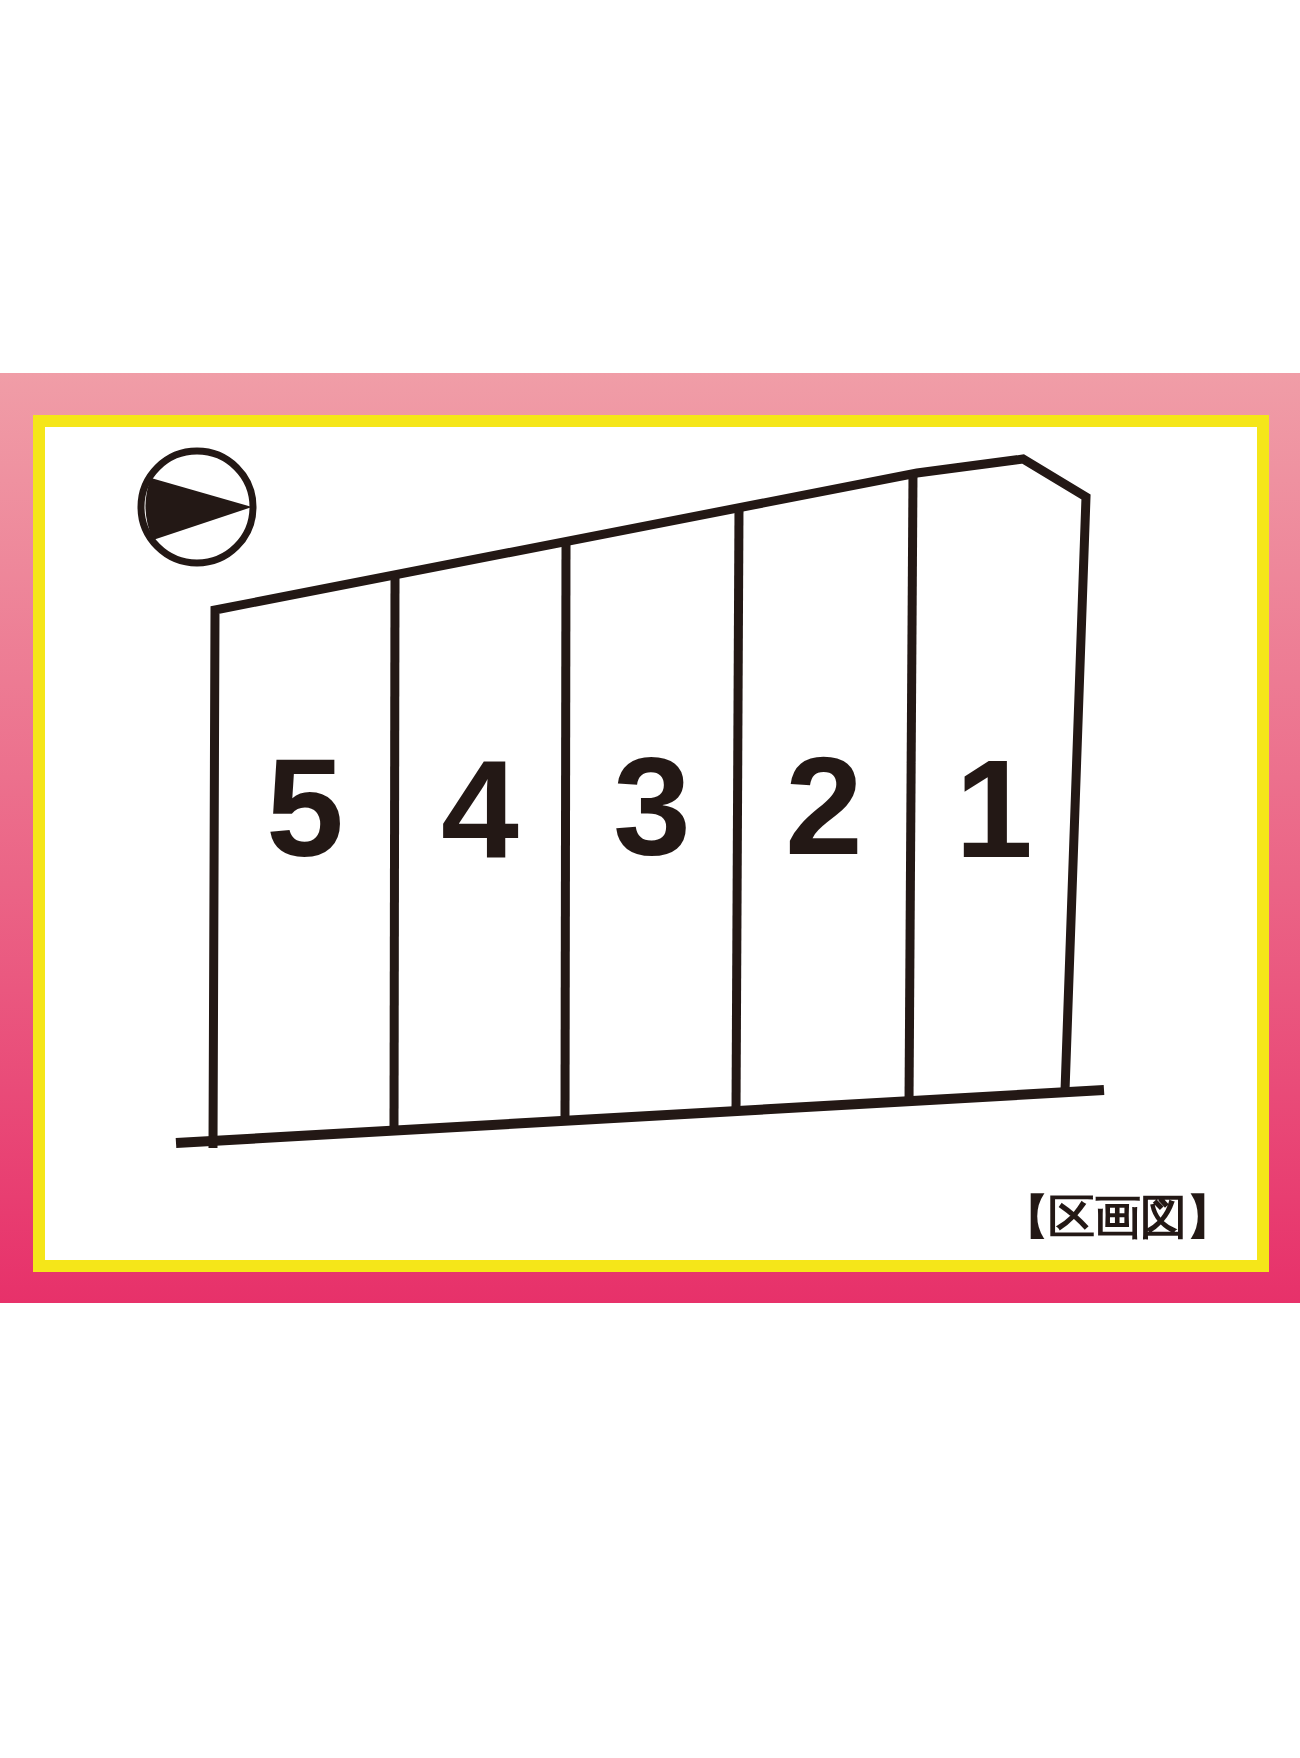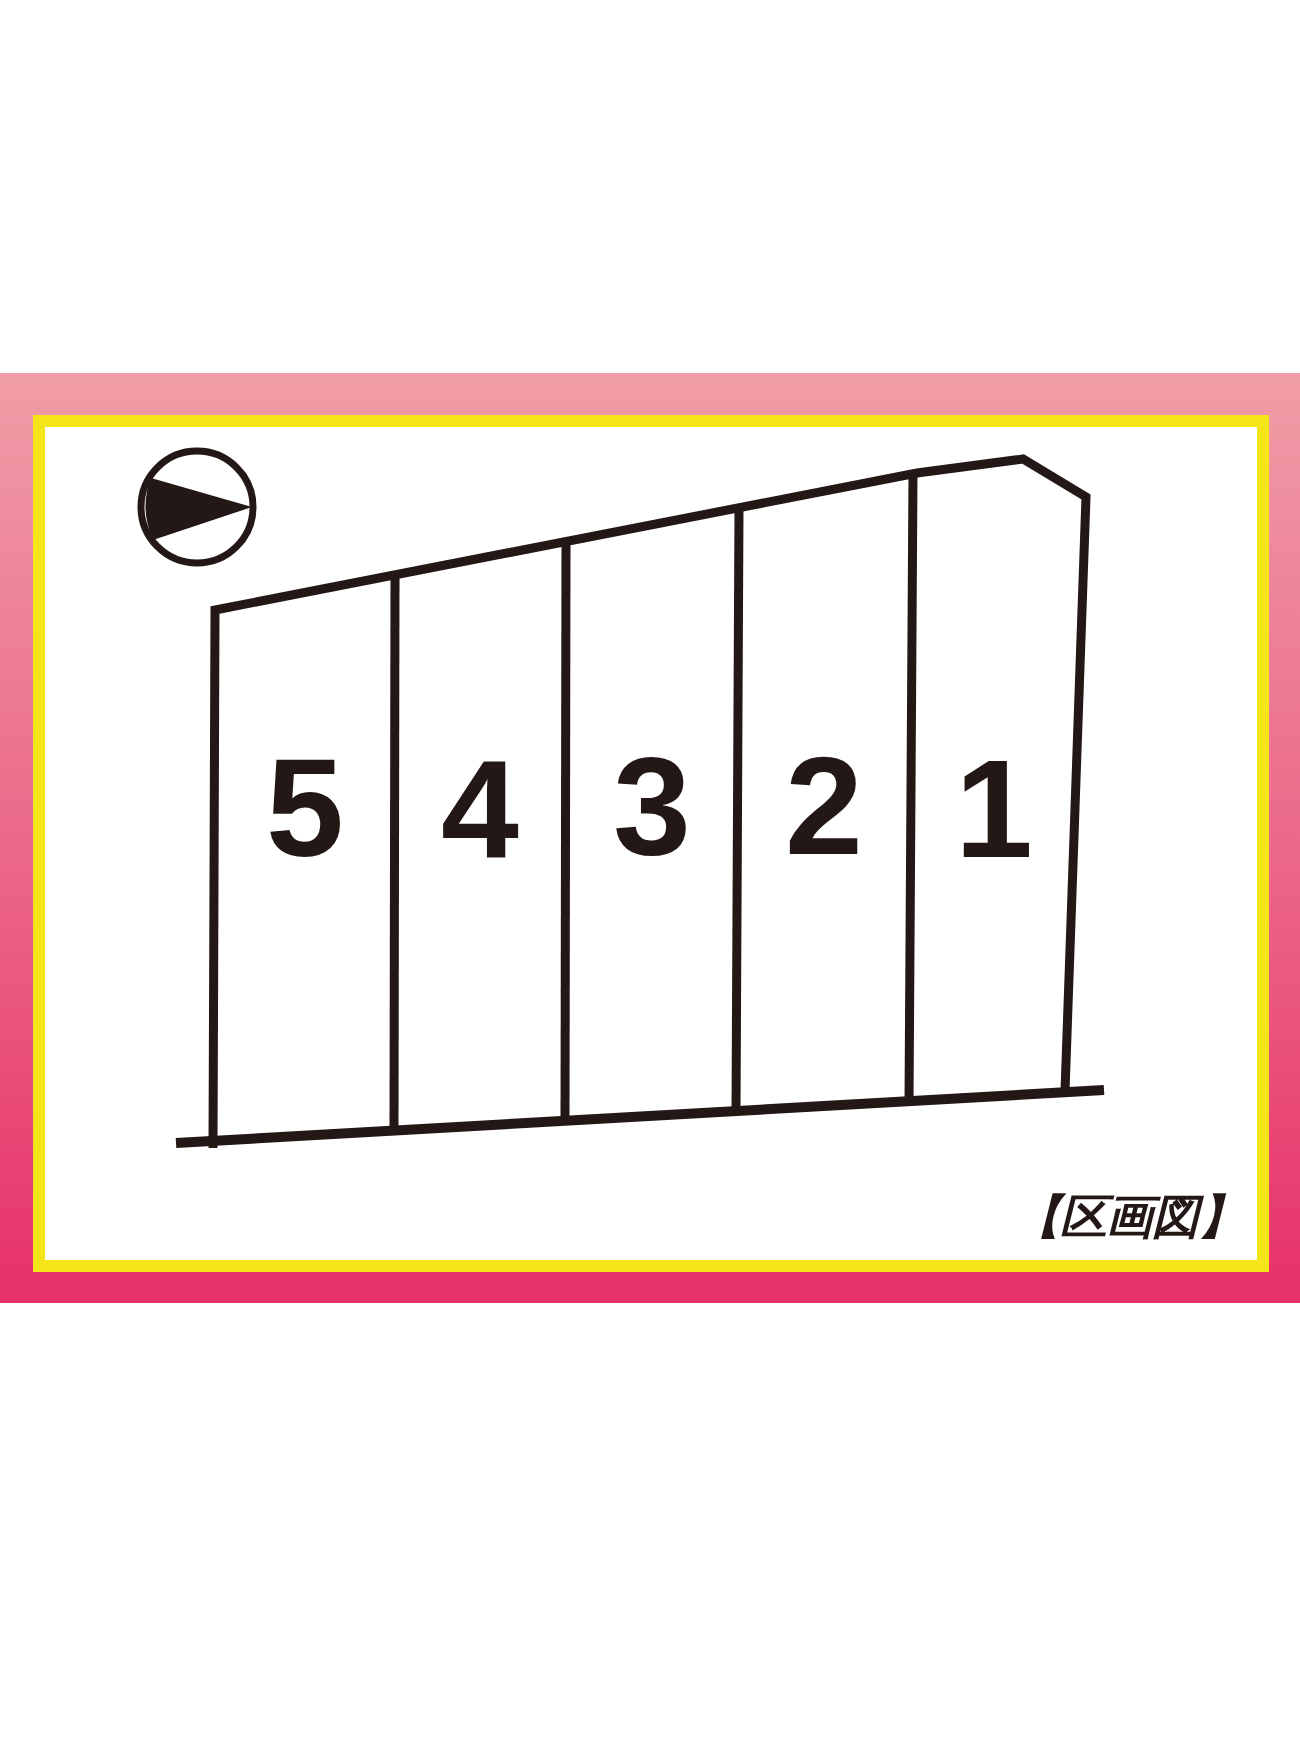--- a/index.html
+++ b/index.html
@@ -47,29 +47,28 @@
     position: absolute;
     transform: translate(-50%, -50%);
     color: #231815;
     font-size: 140px;
     font-weight: bold;
     line-height: 1;
     white-space: nowrap;
   }
   .caption {
     position: absolute;
-    right: 56px;
+    right: 68px;
     top: 1190px;
     color: #231815;
     font-size: 47px;
     font-weight: bold;
     line-height: 1.15;
     letter-spacing: -1px;
     white-space: nowrap;
-    font-style: italic;
   }
 </style>
 </head>
 <body>
 
 <div class="canvas">
 
   <div class="pink-frame"></div>
 
   <div class="diagram-panel"></div>

